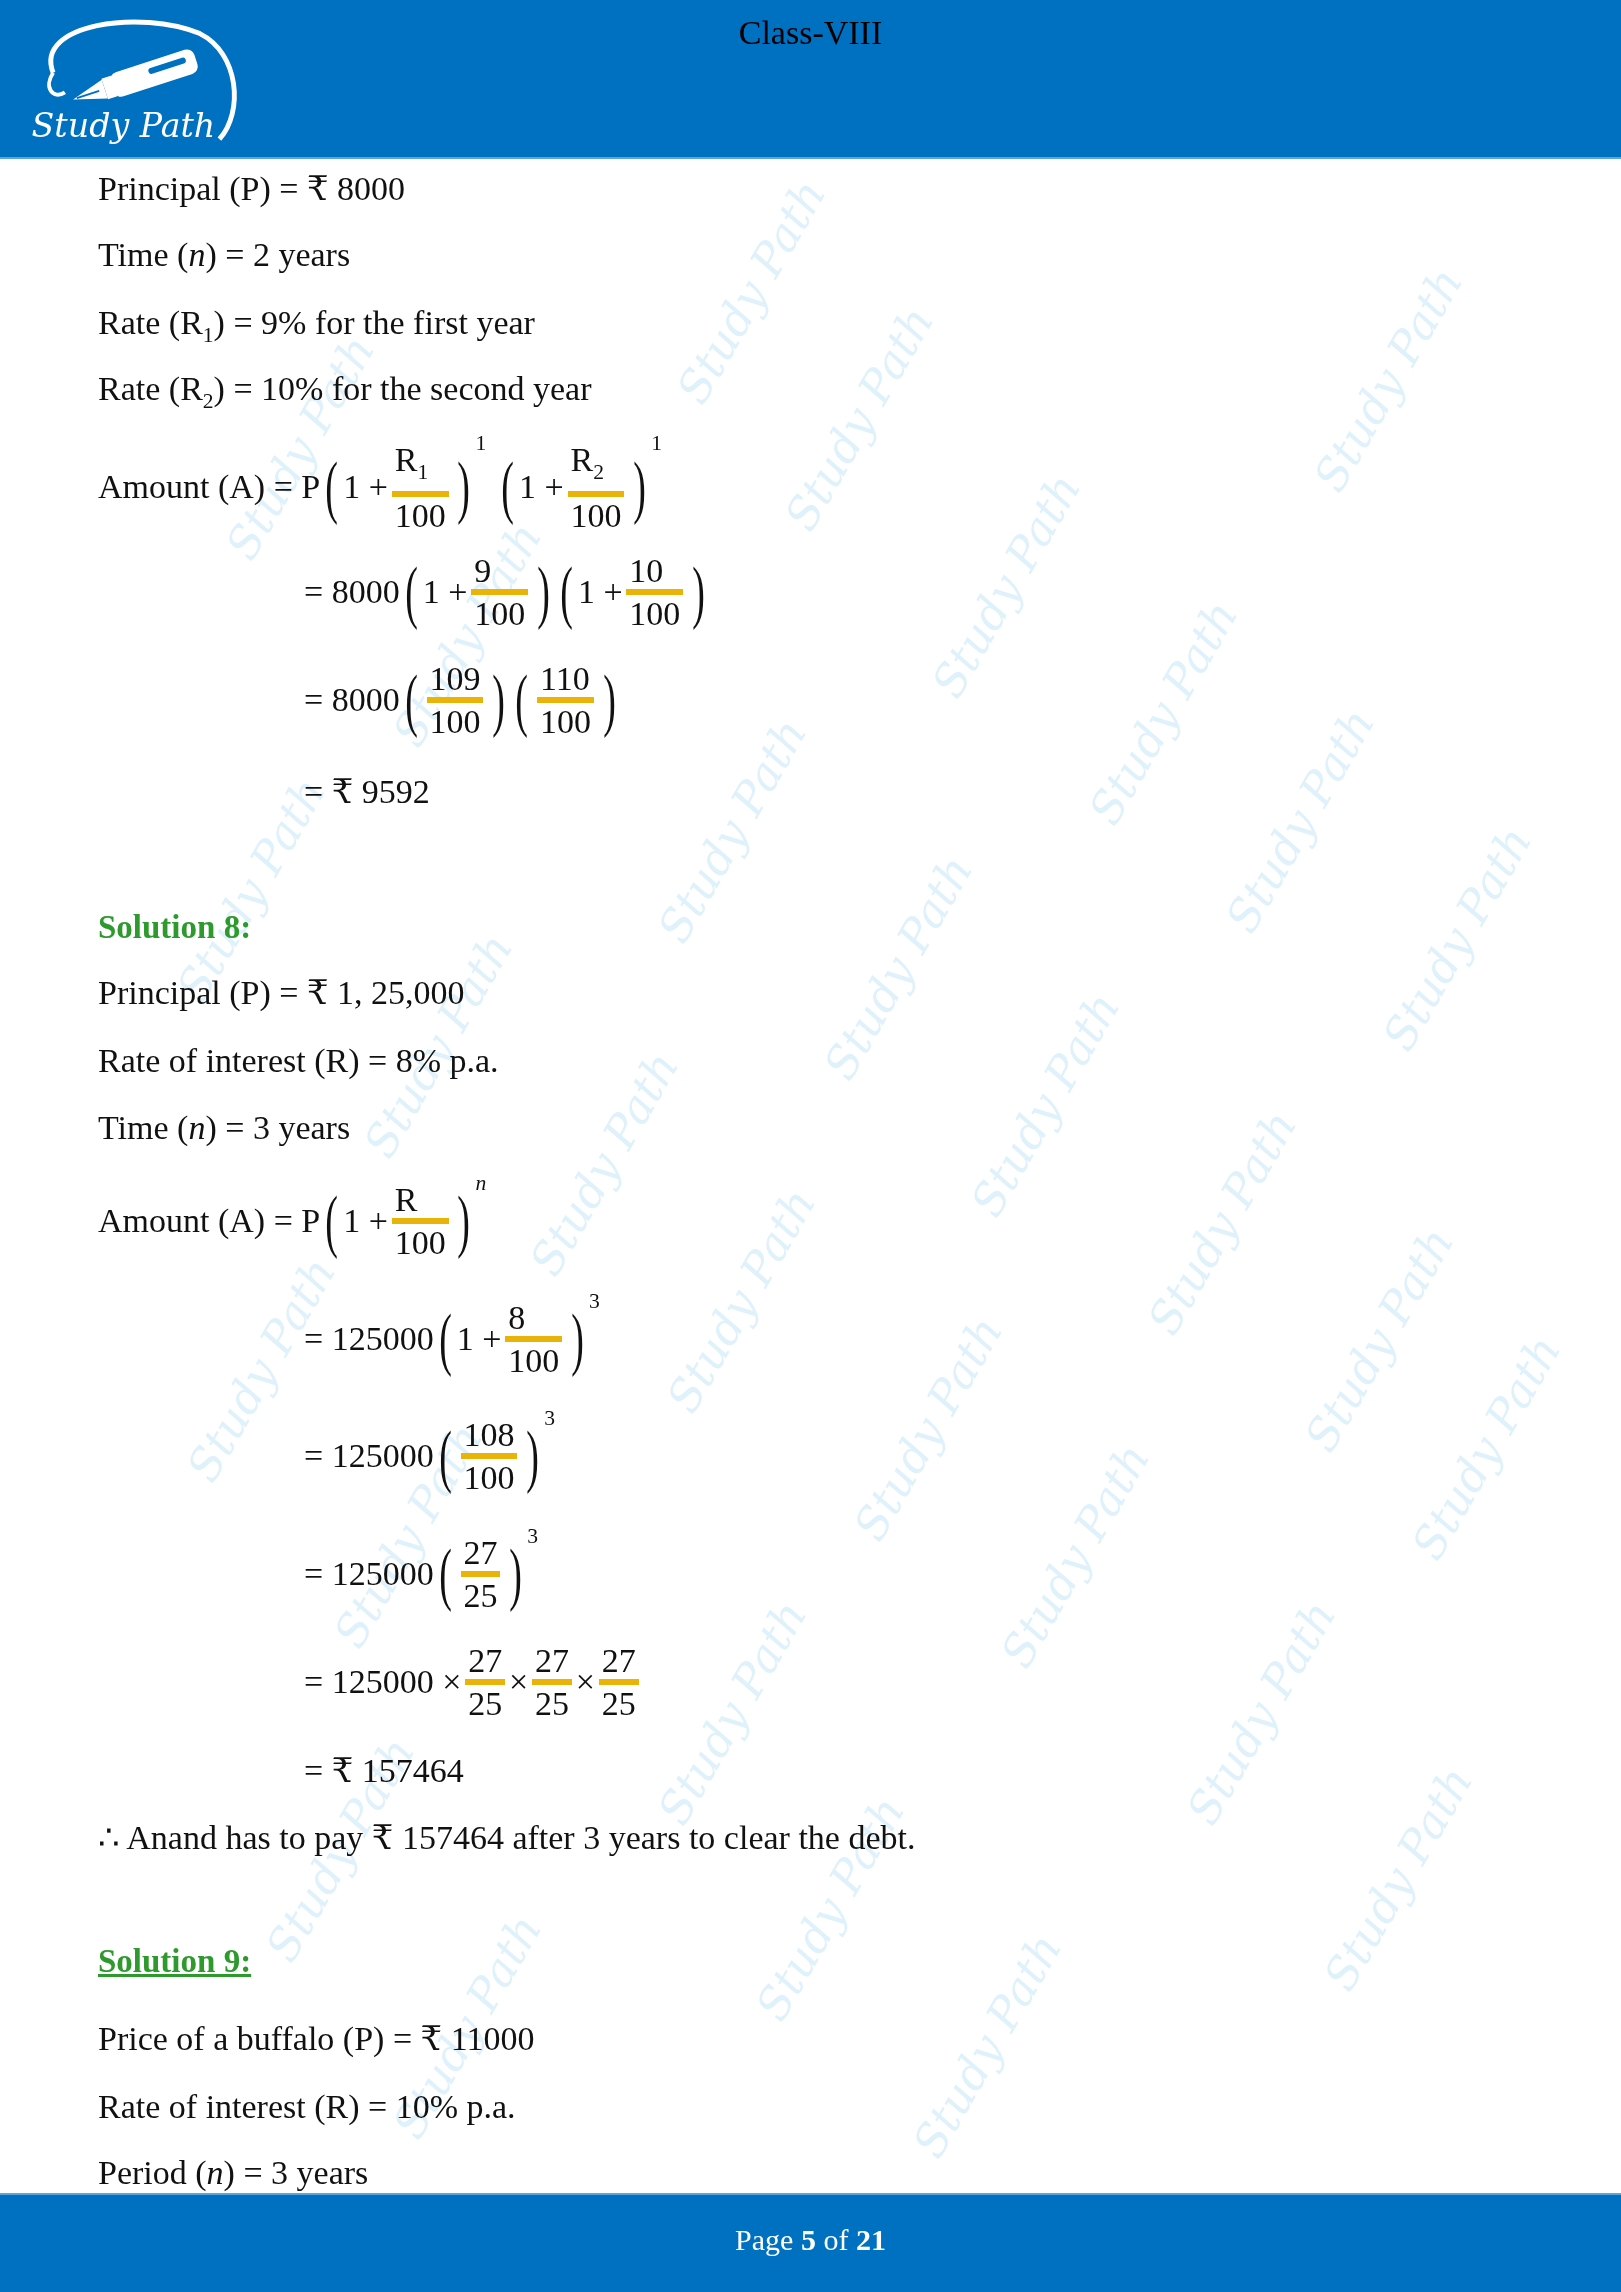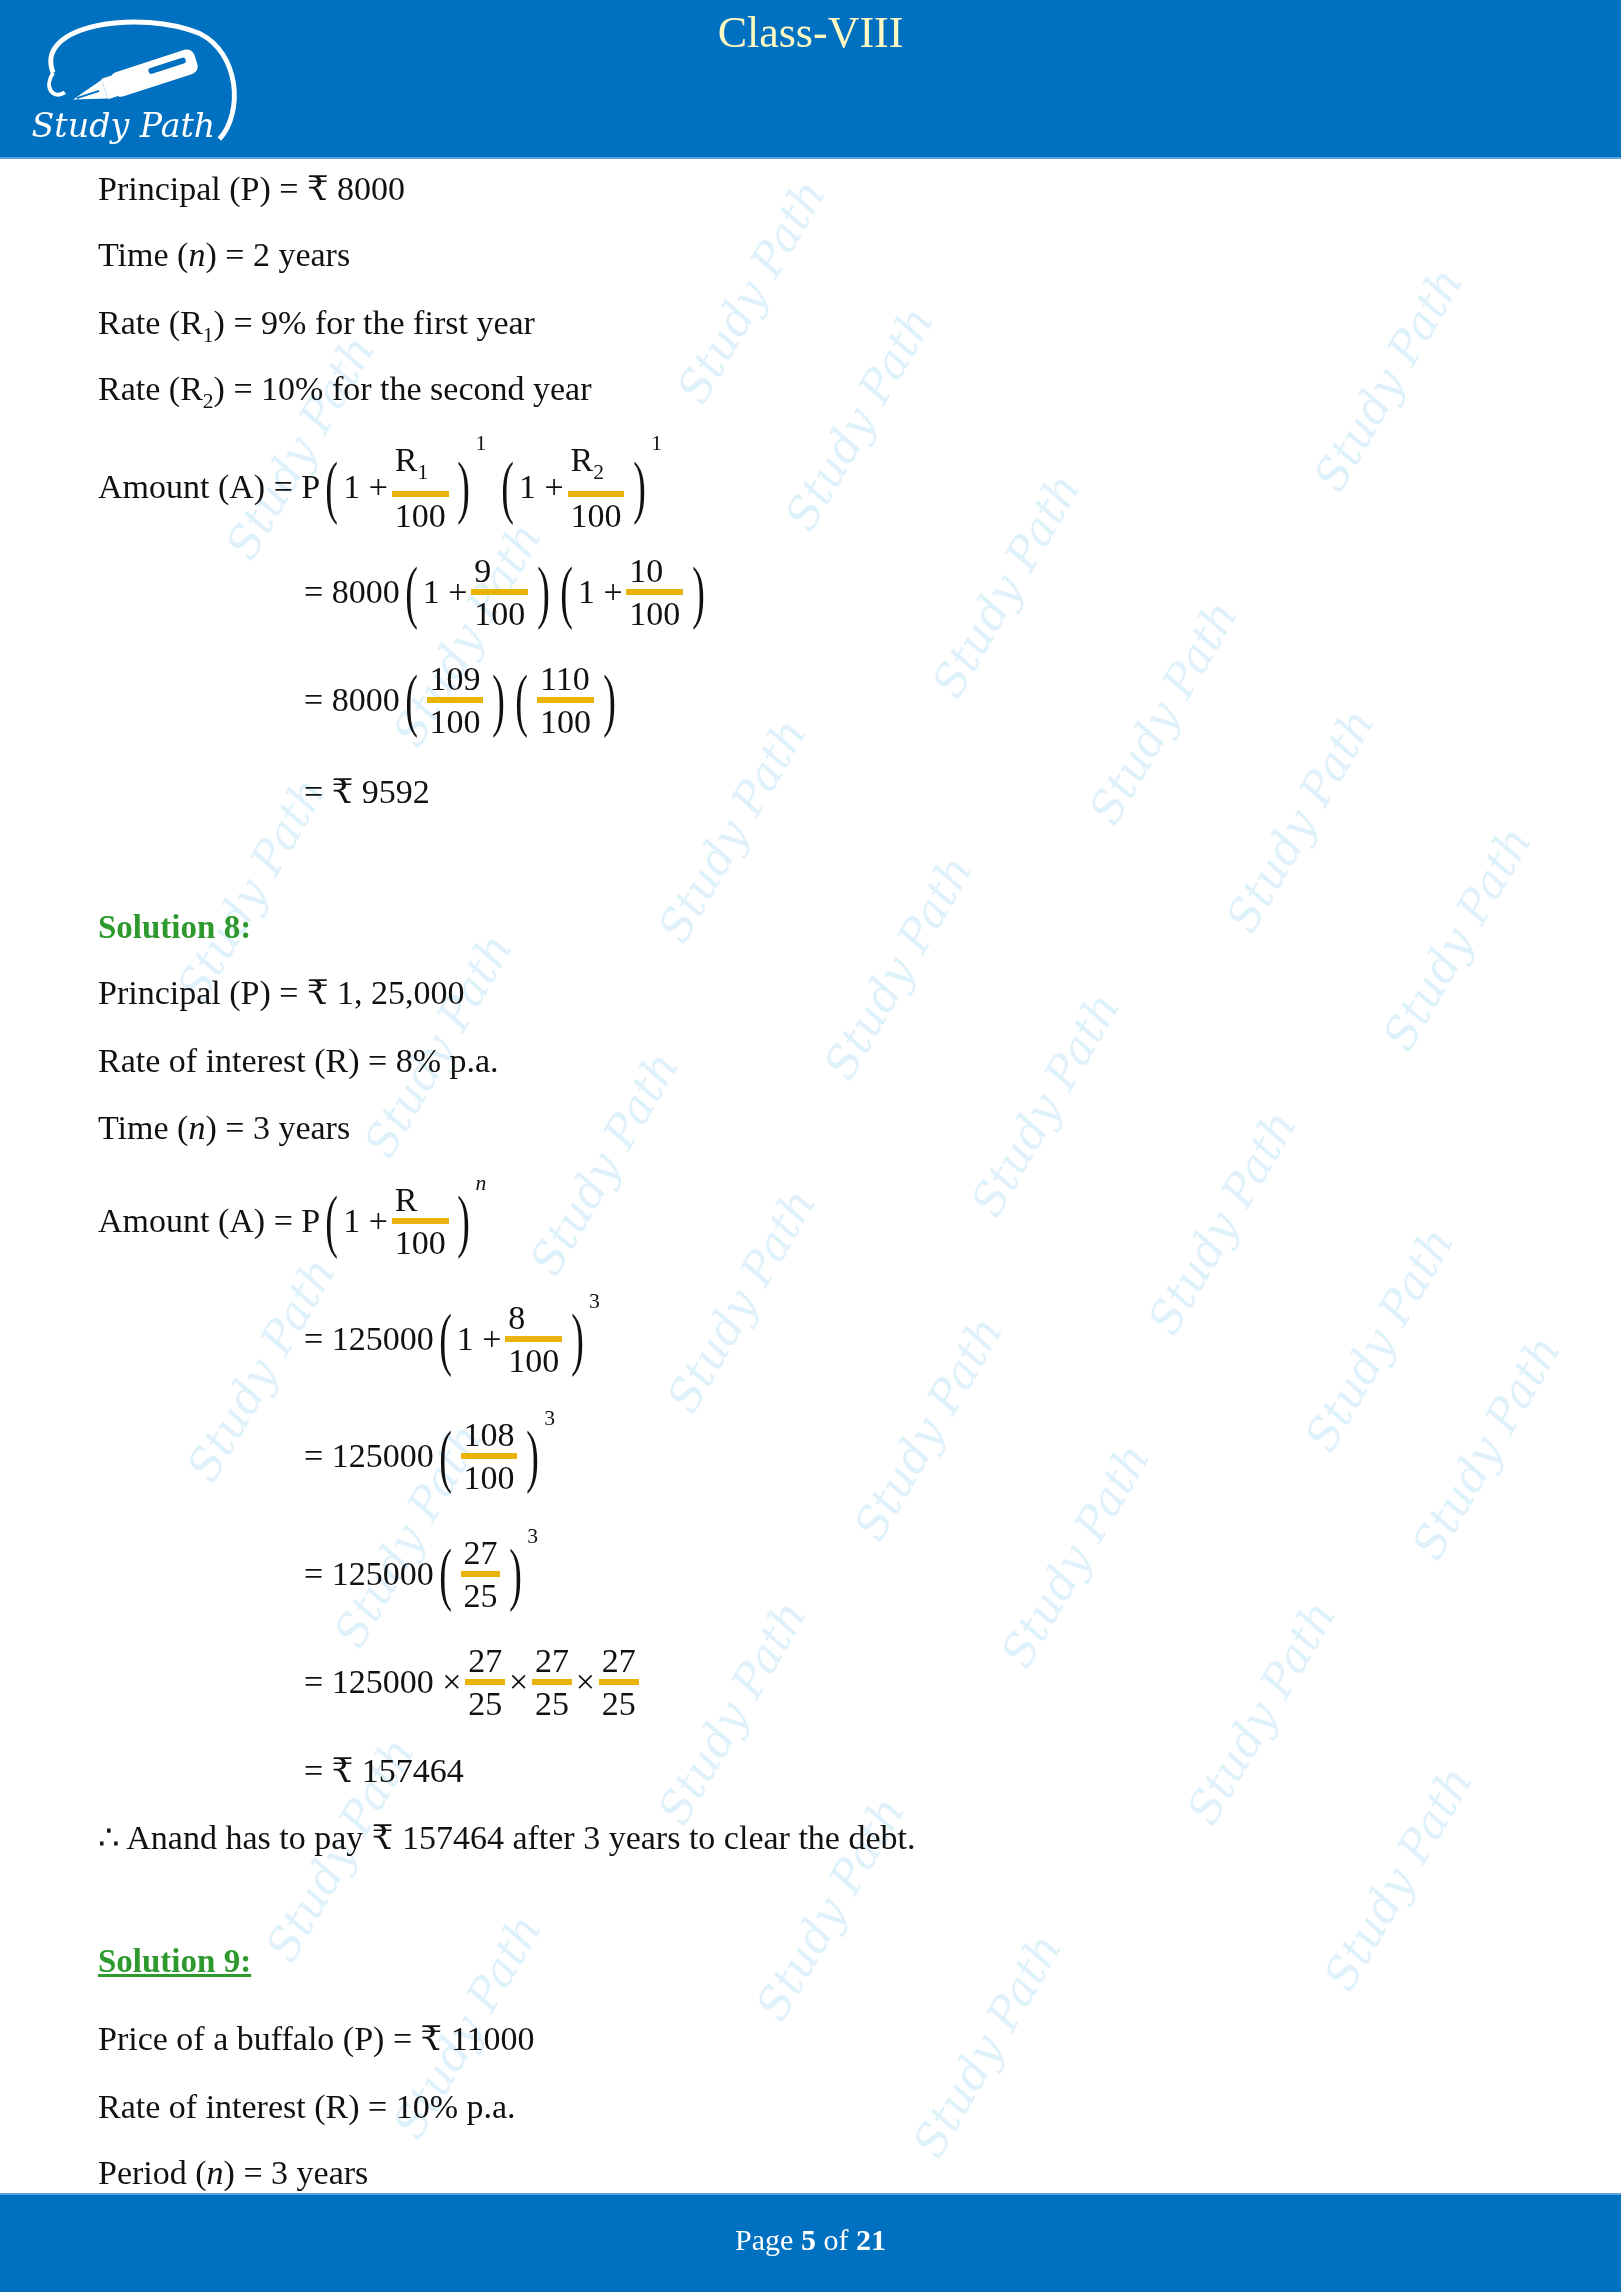--- a/index.html
+++ b/index.html
@@ -7,21 +7,21 @@
     width: 1621px; height: 2293px; position: relative; overflow: hidden;
     background: #ffffff; color: #111;
     font-family: "Liberation Serif", "DejaVu Serif", serif;
   }
   .header {
     position: absolute; left: 0; top: 0; width: 1621px; height: 157px;
     background: #0070c0; border-bottom: 2.9px solid #5aa6dc;
   }
   .header .titles {
     position: absolute; left: 0; right: 0; top: 9.8px; text-align: center;
-    color: #fef9c3; font-size: 44px; line-height: 45px;
+    color: #000000; font-size: 34px; line-height: 45px;
   }
   .logo { position: absolute; left: 13.7px; top: 13.7px; width: 225px; height: 137px; }
   .footer {
     position: absolute; left: 0; top: 2193px; width: 1621px; height: 100px;
     background: #0070c0; border-top: 2.9px solid #5aa6dc;
     color: #fff; font-size: 30px; text-align: center; line-height: 90px;
   }
   .footer b { font-weight: bold; }
   .content { position: absolute; left: 98px; top: 0; width: 1421px; }
   .line {

